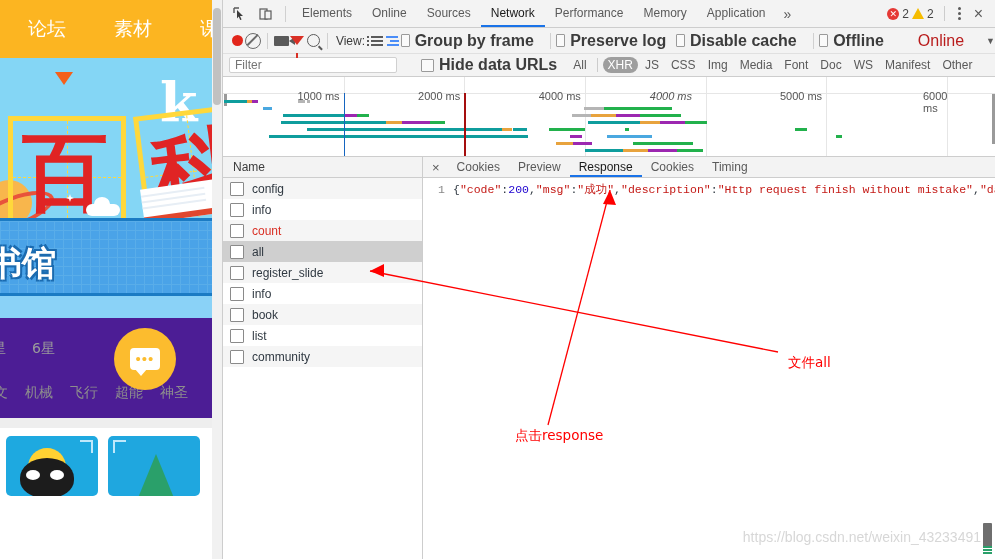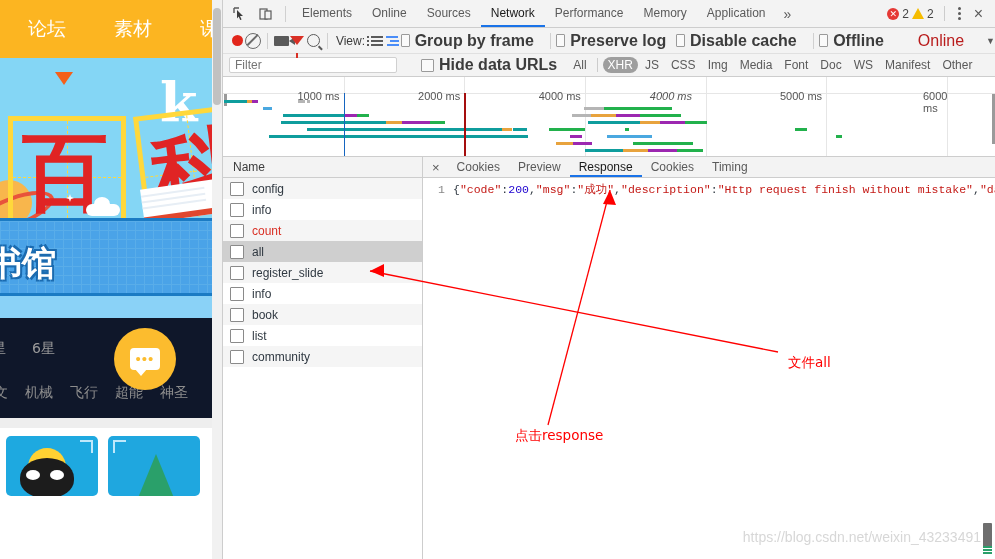--- a/index.html
+++ b/index.html
@@ -53,21 +53,21 @@
 
   .libsec{position:relative;height:72px;background:#4aa3e8;
           background-image:linear-gradient(#59ade9 1px,transparent 1px),
                            linear-gradient(90deg,#59ade9 1px,transparent 1px);
           background-size:9px 9px;border-top:3px solid #1b7bc4;border-bottom:3px solid #1b7bc4;}
   .libsec .lib-title{position:absolute;left:-12px;top:20px;color:#fff;font-size:34px;font-weight:bold;
                      font-family:"DejaVu Sans",sans-serif;
                      text-shadow:-2px -2px 0 #1b6bb0,2px -2px 0 #1b6bb0,-2px 2px 0 #1b6bb0,2px 2px 0 #1b6bb0;}
   .libfoot{height:22px;background:#8ad2f7;}
 
-  .tagsec{position:relative;height:100px;background:#0f172a;}
+  .tagsec{position:relative;height:100px;background:#4c1d95;}
   .starrow{position:absolute;left:-8px;top:22px;display:flex;align-items:center;}
   .starrow span{color:#9b9b9b;font-size:14px;margin-right:26px;font-family:"DejaVu Sans",sans-serif;}
   .catrow{position:absolute;left:-6px;top:66px;display:flex;align-items:center;}
   .catrow span{color:#8d8d8d;font-size:14px;margin-right:17px;white-space:nowrap;
                font-family:"DejaVu Sans",sans-serif;}
   .fab{position:absolute;left:114px;top:10px;width:62px;height:62px;border-radius:50%;
        background:#fcbc2e;display:flex;align-items:center;justify-content:center;z-index:5;}
   .fab .bubble{position:relative;width:30px;height:22px;background:#fff;border-radius:4px;
                display:flex;align-items:center;justify-content:center;}
   .fab .bubble:after{content:"";position:absolute;left:5px;bottom:-6px;border-left:6px solid transparent;

